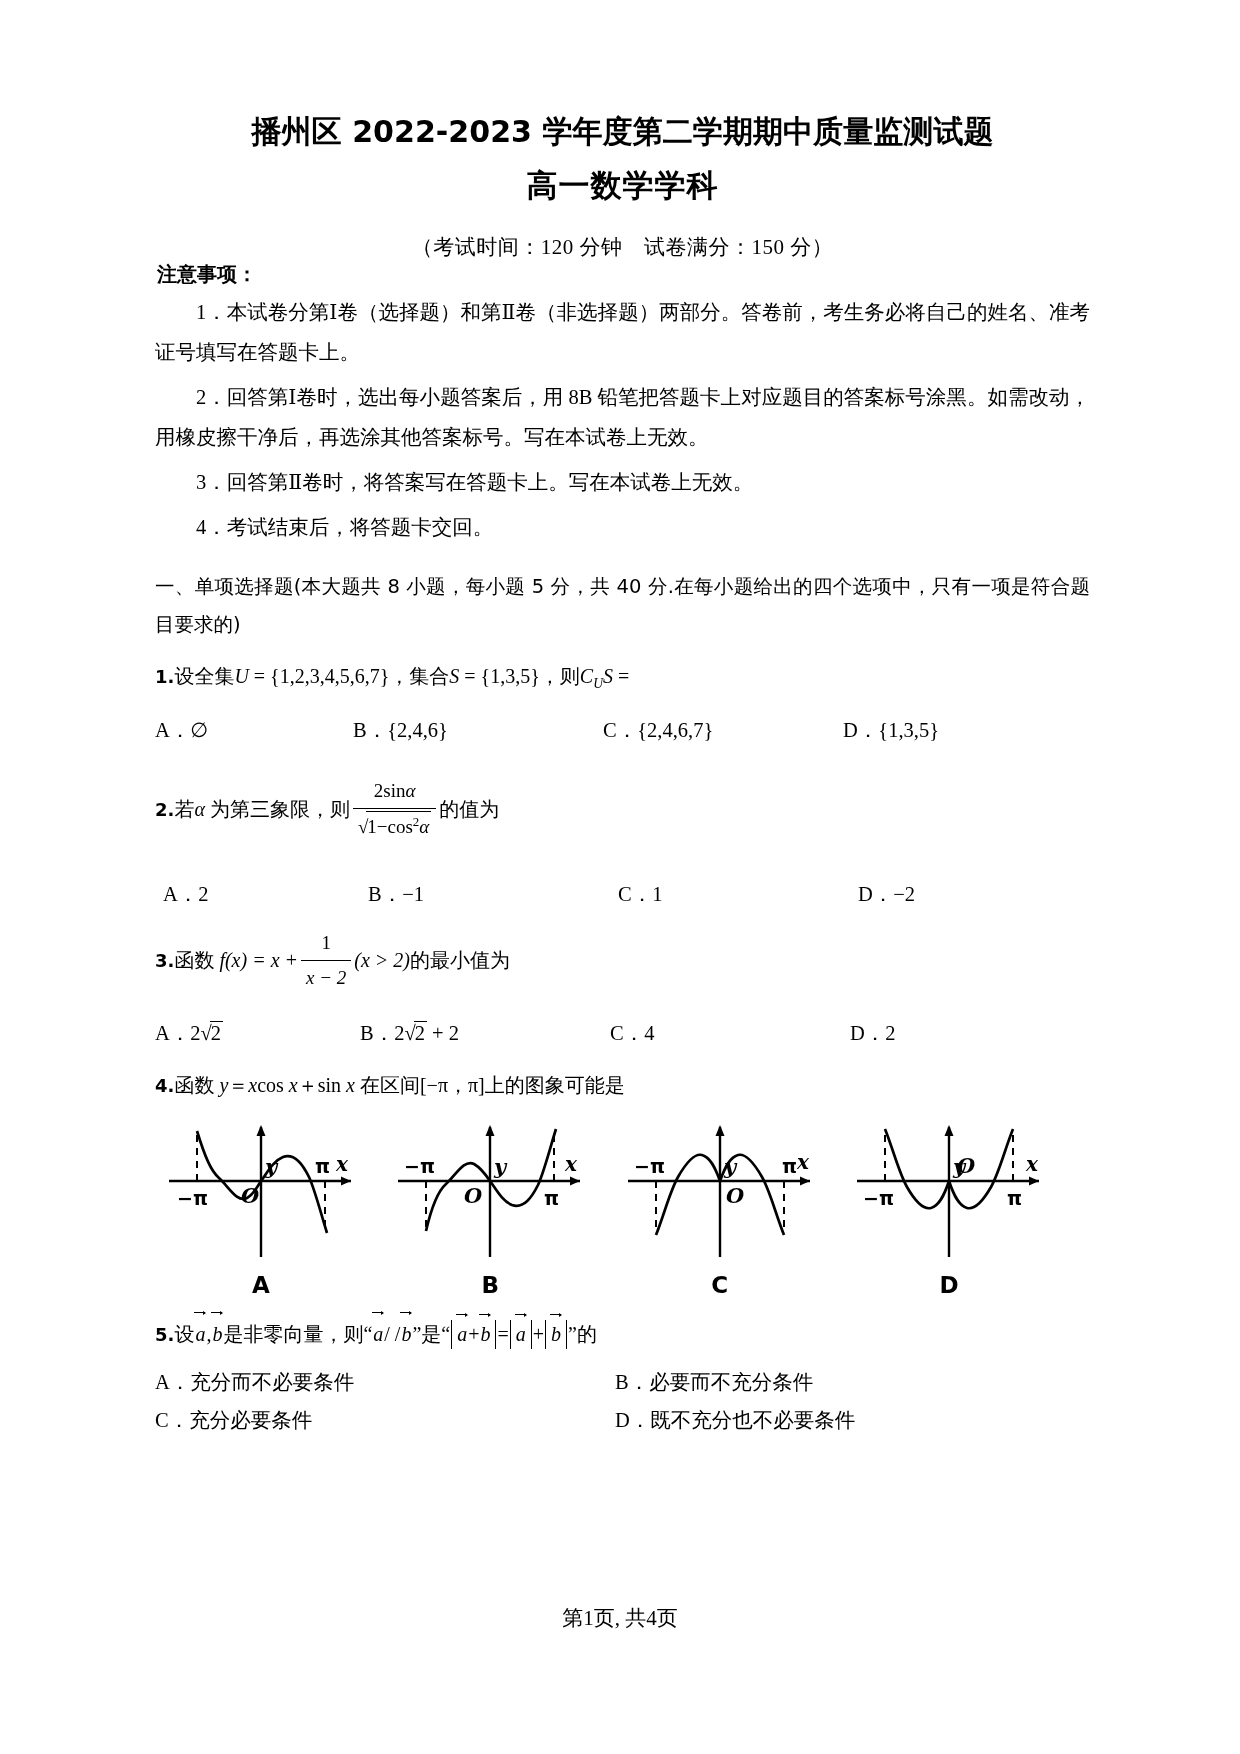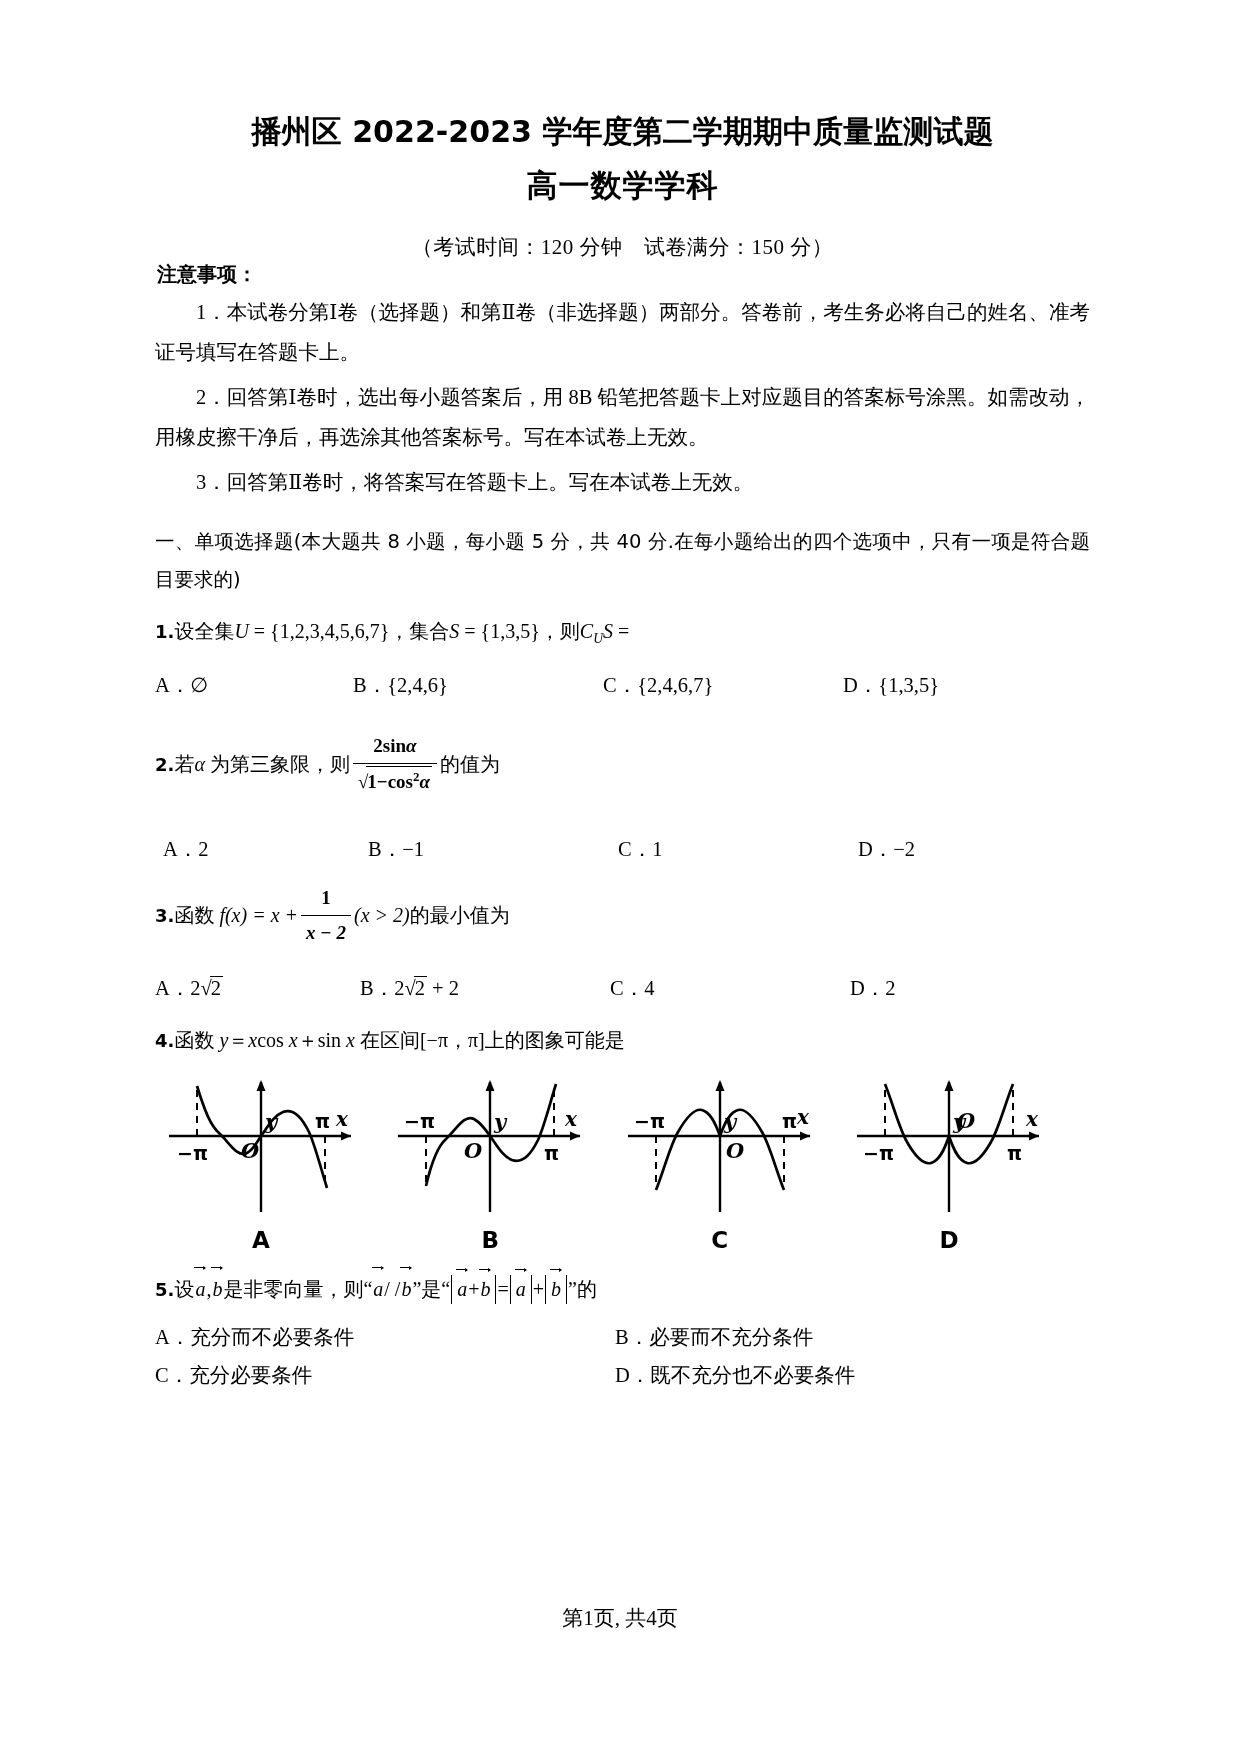--- a/index.html
+++ b/index.html
@@ -114,21 +114,20 @@
   .options.two-col .row .opt:first-child { width: 460px; }
 
   
   .frac {
     display: inline-block;
     vertical-align: middle;
     text-align: center;
     margin: 0 3px;
     position: relative;
     top: -2px;
-    font-weight: bold;
   }
   .frac .num {
     display: block;
     padding: 0 5px 1px 5px;
     border-bottom: 1.3px solid #000;
     font-size: 19px;
   }
   .frac .den {
     display: block;
     padding: 2px 5px 0 5px;
@@ -214,20 +213,21 @@
   <div class="content">
 
     <div class="doc-title">播州区 2022-2023 学年度第二学期期中质量监测试题</div>
     <div class="doc-subtitle">高一数学学科</div>
     <div class="exam-meta">（考试时间：120 分钟　试卷满分：150 分）</div>
 
     <div class="notice-title">注意事项：</div>
     <div class="notice-item">1．本试卷分第Ⅰ卷（选择题）和第Ⅱ卷（非选择题）两部分。答卷前，考生务必将自己的姓名、准考证号填写在答题卡上。</div>
     <div class="notice-item">2．回答第Ⅰ卷时，选出每小题答案后，用 8B 铅笔把答题卡上对应题目的答案标号涂黑。如需改动，用橡皮擦干净后，再选涂其他答案标号。写在本试卷上无效。</div>
     <div class="notice-item">3．回答第Ⅱ卷时，将答案写在答题卡上。写在本试卷上无效。</div>
+    <div class="notice-item">4．考试结束后，将答题卡交回。</div>
 
     <div class="section-heading">一、单项选择题(本大题共 8 小题，每小题 5 分，共 40 分.在每小题给出的四个选项中，只有一项是符合题目要求的)</div>
 
     <div class="question">
       <span class="q-num">1.</span><span class="q-body"><span>设全集</span><span class="mi">U</span><span> = {1,2,3,4,5,6,7}</span><span>，集合</span><span class="mi">S</span><span> = {1,3,5}</span><span>，则</span><span class="mi">C</span><span class="mi sup" style="vertical-align: sub;">U</span><span class="mi">S</span><span> =</span></span>
     </div>
     <div class="options">
       <span class="opt" style="width:198px">A．∅</span>
       <span class="opt" style="width:250px">B．{2,4,6}</span>
       <span class="opt" style="width:240px">C．{2,4,6,7}</span>

